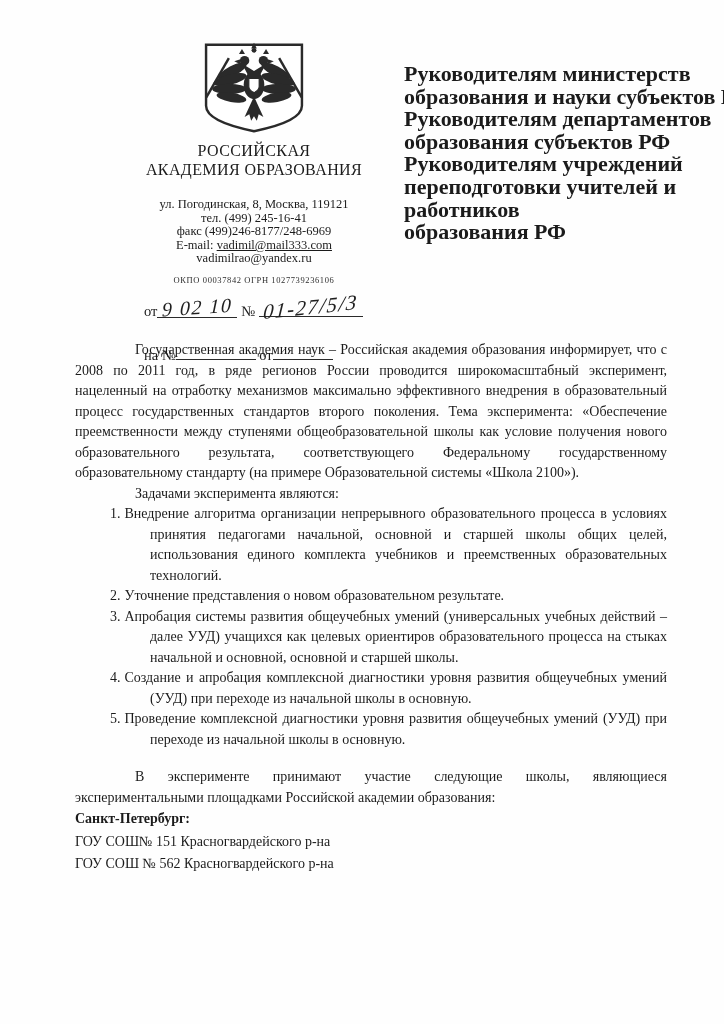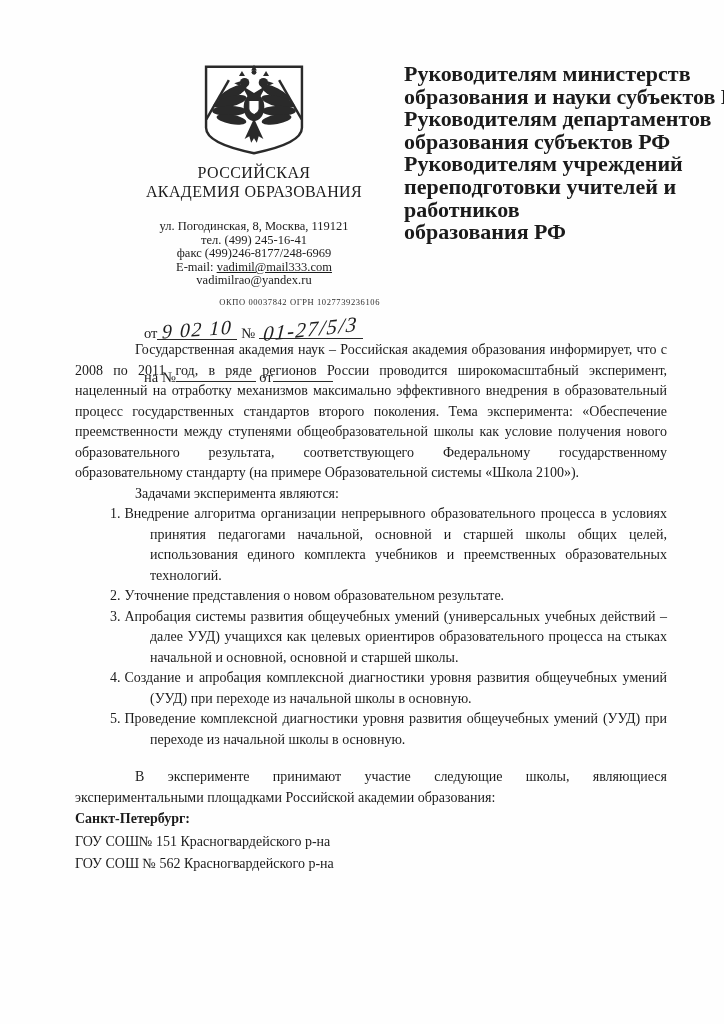--- a/index.html
+++ b/index.html
@@ -12,21 +12,21 @@
     background: #fefefe;
     color: #1b1b1b;
     font-family: "Liberation Serif", serif;
     overflow: hidden;
   }
 
   
   .letterhead {
     position: absolute;
     left: 128px;
-    top: 62px;
+    top: 40px;
     width: 252px;
     text-align: center;
   }
   .emblem-wrap { display: inline-block; line-height: 0; }
   .org-name {
     margin-top: 3px;
     font-size: 16px;
     line-height: 19px;
     letter-spacing: 0.4px;
     white-space: nowrap;
@@ -37,21 +37,20 @@
     line-height: 13.6px;
     white-space: nowrap;
   }
   .contact .email-link { text-decoration: underline; }
   .okpo {
     margin-top: 9px;
     font-size: 8.5px;
     letter-spacing: 0.6px;
     white-space: nowrap;
     color: #2e2e2e;
-    text-align: right;
   }
   .ref {
     margin-top: 12px;
     text-align: left;
     padding-left: 16px;
     font-size: 14.5px;
     white-space: nowrap;
   }
   .ref-row { margin-top: 4px; }
   .ref-row.second { margin-top: 20px; }

